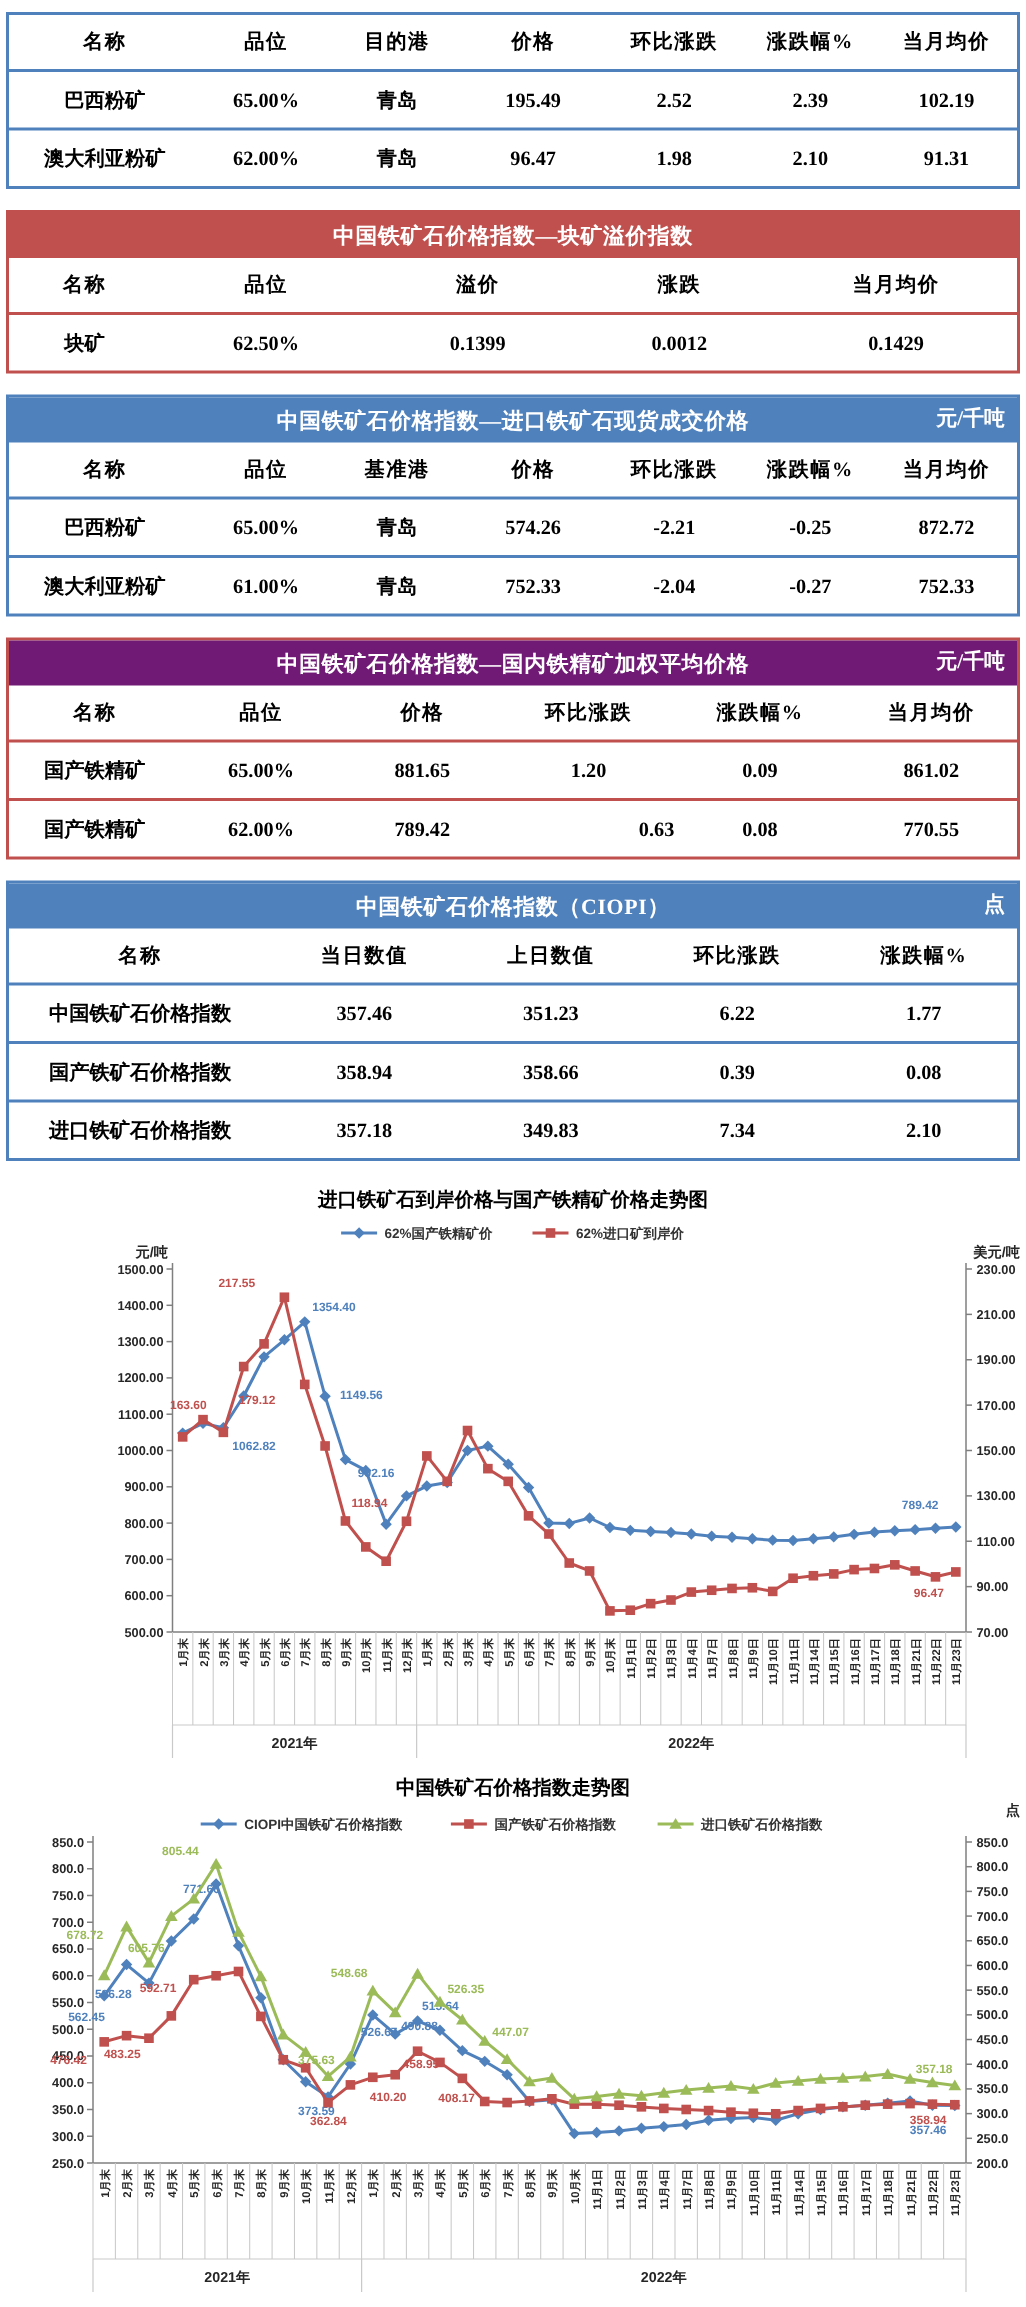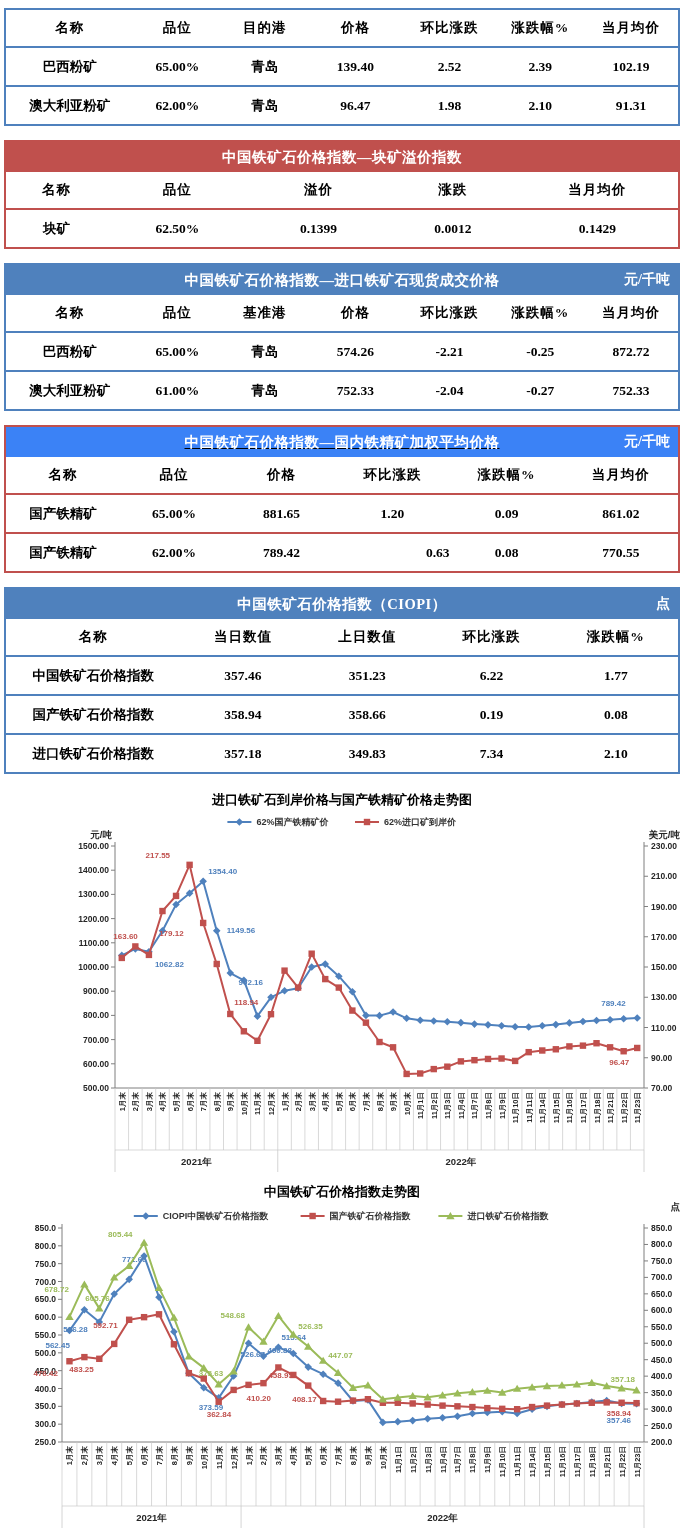--- a/index.html
+++ b/index.html
@@ -40,21 +40,21 @@
           <div class="th" style="width: 13%;">目的港</div>
           <div class="th" style="width: 14%;">价格</div>
           <div class="th" style="width: 14%;">环比涨跌</div>
           <div class="th" style="width: 13%;">涨跌幅%</div>
           <div class="th" style="width: 14%;">当月均价</div>
         </div>
         <div class="trow body" style="border-top: 2px solid rgb(79, 129, 189);">
           <div class="td" style="width: 19%;">巴西粉矿</div>
           <div class="td" style="width: 13%;">65.00%</div>
           <div class="td" style="width: 13%;">青岛</div>
-          <div class="td" style="width: 14%;">139.40</div>
+          <div class="td" style="width: 14%;">195.49</div>
           <div class="td" style="width: 14%;">2.52</div>
           <div class="td" style="width: 13%;">2.39</div>
           <div class="td" style="width: 14%;">102.19</div>
         </div>
         <div class="trow body" style="border-top: 2px solid rgb(79, 129, 189);">
           <div class="td" style="width: 19%;">澳大利亚粉矿</div>
           <div class="td" style="width: 13%;">62.00%</div>
           <div class="td" style="width: 13%;">青岛</div>
           <div class="td" style="width: 14%;">96.47</div>
           <div class="td" style="width: 14%;">1.98</div>
@@ -117,21 +117,21 @@
           <div class="td" style="width: 13%;">青岛</div>
           <div class="td" style="width: 14%;">752.33</div>
           <div class="td" style="width: 14%;">-2.04</div>
           <div class="td" style="width: 13%;">-0.27</div>
           <div class="td" style="width: 14%;">752.33</div>
         </div>
       </div>
   </section>
 
   <section class="tbl" style="border-color: rgb(192, 80, 77);">
-    <div class="tbl-bar" style="background: #3b82f6; text-decoration: underline;">
+    <div class="tbl-bar" style="background: #701a75;">
       <span class="tbl-title">中国铁矿石价格指数—国内铁精矿加权平均价格</span>
       <span class="tbl-unit">元/千吨</span>
     </div>
     <div class="tbl-grid">
         <div class="trow head">
           <div class="th" style="width: 17%;">名称</div>
           <div class="th" style="width: 16%;">品位</div>
           <div class="th" style="width: 16%;">价格</div>
           <div class="th" style="width: 17%;">环比涨跌</div>
           <div class="th" style="width: 17%;">涨跌幅%</div>
@@ -173,21 +173,21 @@
           <div class="td" style="width: 26%;">中国铁矿石价格指数</div>
           <div class="td" style="width: 18.5%;">357.46</div>
           <div class="td" style="width: 18.5%;">351.23</div>
           <div class="td" style="width: 18.5%;">6.22</div>
           <div class="td" style="width: 18.5%;">1.77</div>
         </div>
         <div class="trow body" style="border-top: 2px solid rgb(79, 129, 189);">
           <div class="td" style="width: 26%;">国产铁矿石价格指数</div>
           <div class="td" style="width: 18.5%;">358.94</div>
           <div class="td" style="width: 18.5%;">358.66</div>
-          <div class="td" style="width: 18.5%;">0.19</div>
+          <div class="td" style="width: 18.5%;">0.39</div>
           <div class="td" style="width: 18.5%;">0.08</div>
         </div>
         <div class="trow body" style="border-top: 2px solid rgb(79, 129, 189);">
           <div class="td" style="width: 26%;">进口铁矿石价格指数</div>
           <div class="td" style="width: 18.5%;">357.18</div>
           <div class="td" style="width: 18.5%;">349.83</div>
           <div class="td" style="width: 18.5%;">7.34</div>
           <div class="td" style="width: 18.5%;">2.10</div>
         </div>
       </div>

